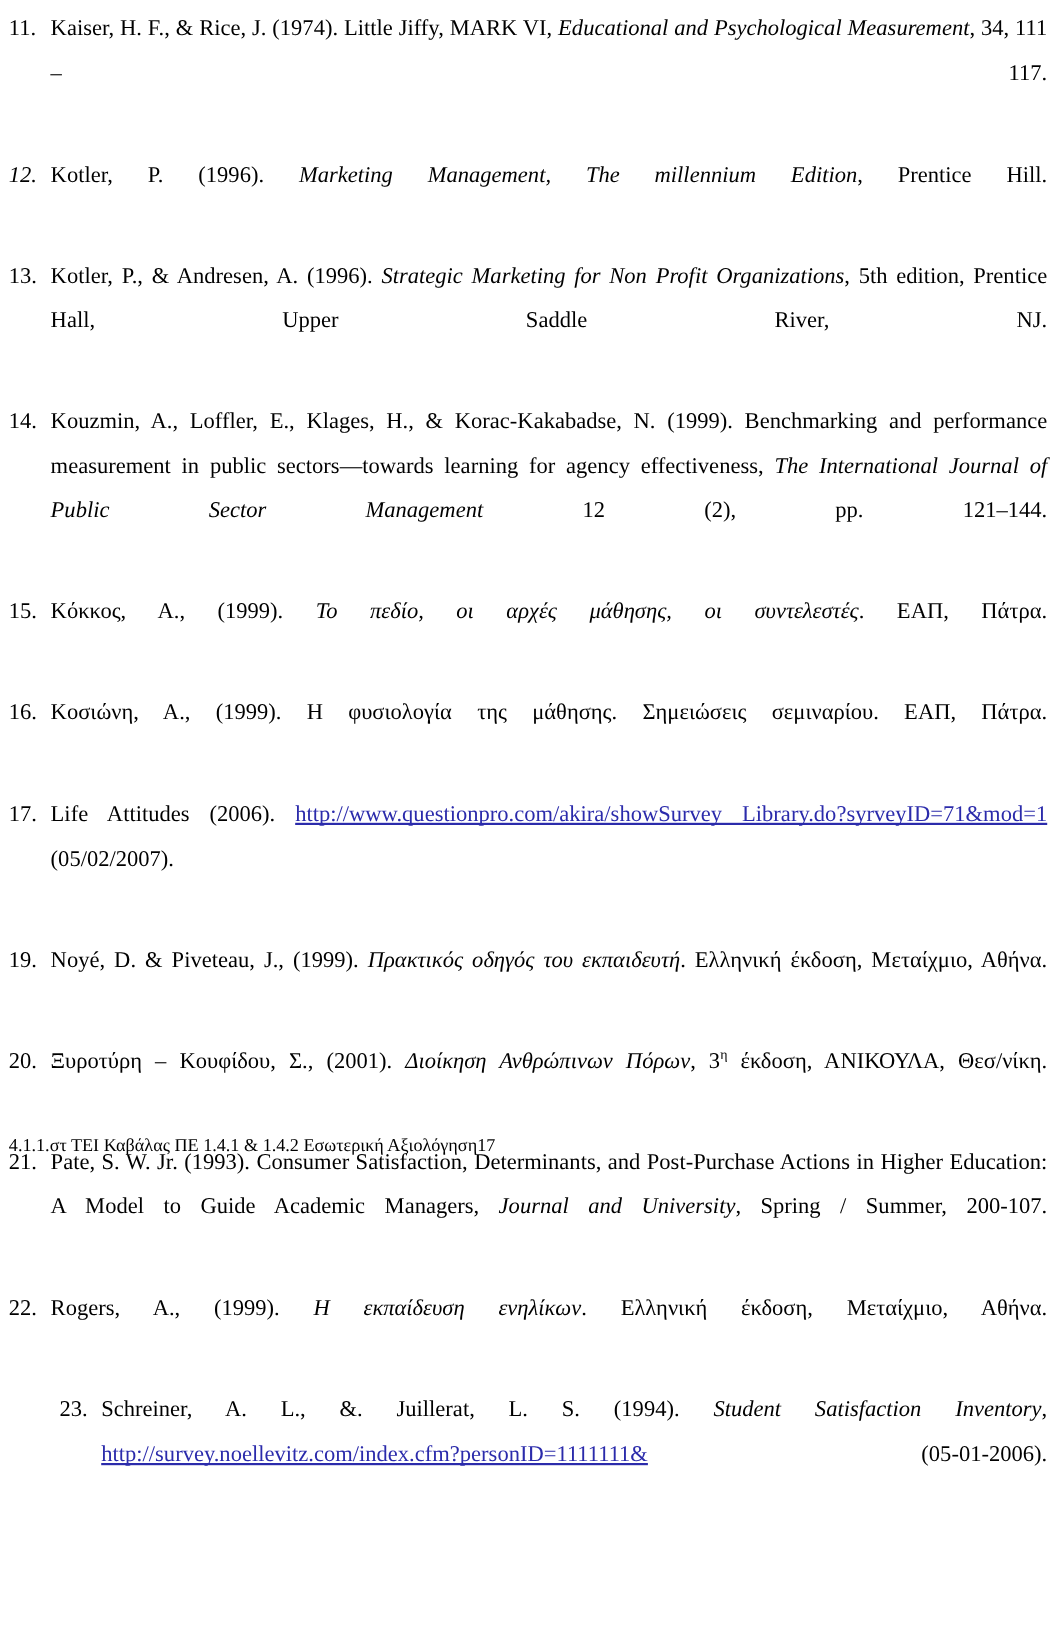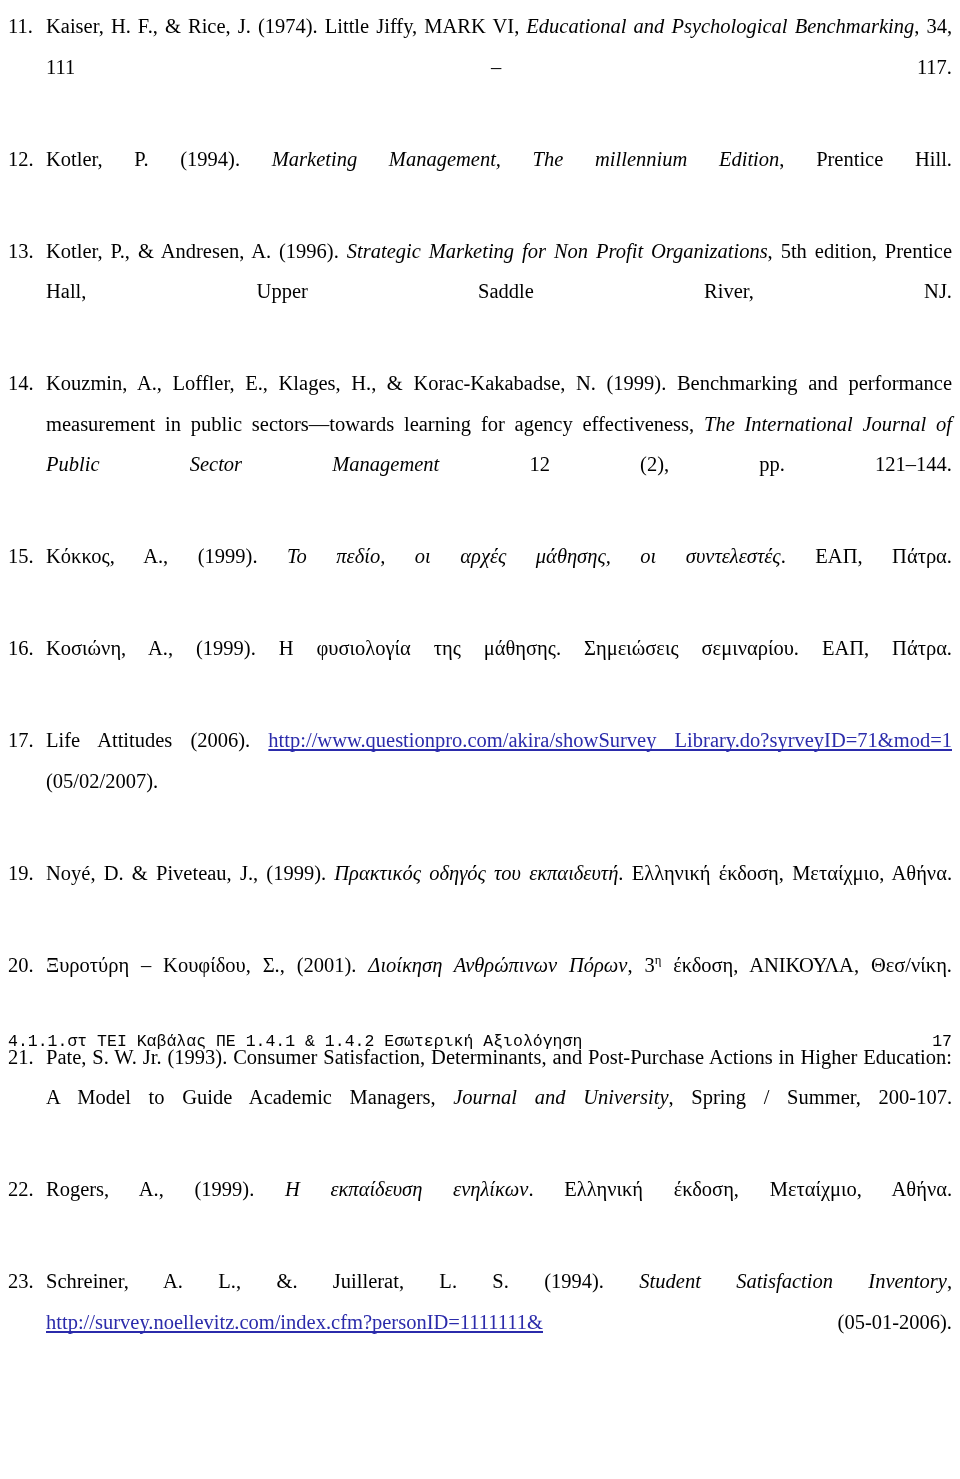--- a/index.html
+++ b/index.html
@@ -32,21 +32,21 @@
 
   .ref {
     position: relative;
     padding-left: 38px;
     margin: 0 0 11px 0;
     font-size: 20.5px;
     line-height: 40.5px;
     text-align: justify;
     text-justify: inter-word;
   }
-  .ref:last-child { margin-bottom: 0; }
+  .ref:last-child { margin-bottom: 0; margin-left: 46px; }
 
   .ref .num {
     position: absolute;
     left: 0;
     top: 0;
     width: 32px;
     text-align: left;
     font-size: 20.5px;
     line-height: 40.5px;
   }
@@ -75,43 +75,43 @@
     line-height: 0;
   }
 
   .footer {
     position: absolute;
     left: 8px;
     right: 8px;
     bottom: 14px;
     display: flex;
     align-items: baseline;
-    justify-content: space-between;
-    font-family: Liberation Mono, monospace;
+    justify-content: flex-start;
+    font-family: Liberation Serif, serif;
     font-size: 16.5px;
     color: #000;
   }
   .footer .fnote { white-space: nowrap; }
   .footer .pageno { white-space: nowrap; }
 
-  .num-italic { }
+  .num-italic { font-style: italic; }
 </style>
 </head>
 <body>
 
 <div class="page">
 
   <ol class="reflist" id="reference-list">
       <li class="ref just">
         <span class="num">11.</span>
-        <span class="body"><span>Kaiser, H. F., &amp; Rice, J. (1974). Little Jiffy, MARK VI, </span><i>Educational and Psychological Benchmarking</i><span>, 34, 111 – 117.</span></span>
+        <span class="body"><span>Kaiser, H. F., &amp; Rice, J. (1974). Little Jiffy, MARK VI, </span><i>Educational and Psychological Measurement</i><span>, 34, 111 – 117.</span></span>
       </li>
       <li class="ref just">
         <span class="num num-italic">12.</span>
-        <span class="body"><span>Kotler, P. (1994). </span><i>Marketing Management, The millennium Edition</i><span>, Prentice Hill.</span></span>
+        <span class="body"><span>Kotler, P. (1996). </span><i>Marketing Management, The millennium Edition</i><span>, Prentice Hill.</span></span>
       </li>
       <li class="ref just">
         <span class="num">13.</span>
         <span class="body"><span>Kotler, P., &amp; Andresen, A. (1996). </span><i>Strategic Marketing for Non Profit Organizations</i><span>, 5th edition, Prentice Hall, Upper Saddle River, NJ.</span></span>
       </li>
       <li class="ref just">
         <span class="num">14.</span>
         <span class="body"><span>Kouzmin, A., Loffler, E., Klages, H., &amp; Korac-Kakabadse, N. (1999). Benchmarking and performance measurement in public sectors—towards learning for agency effectiveness, </span><i>The International Journal of Public Sector Management</i><span> 12 (2), pp. 121–144.</span></span>
       </li>
       <li class="ref just">

